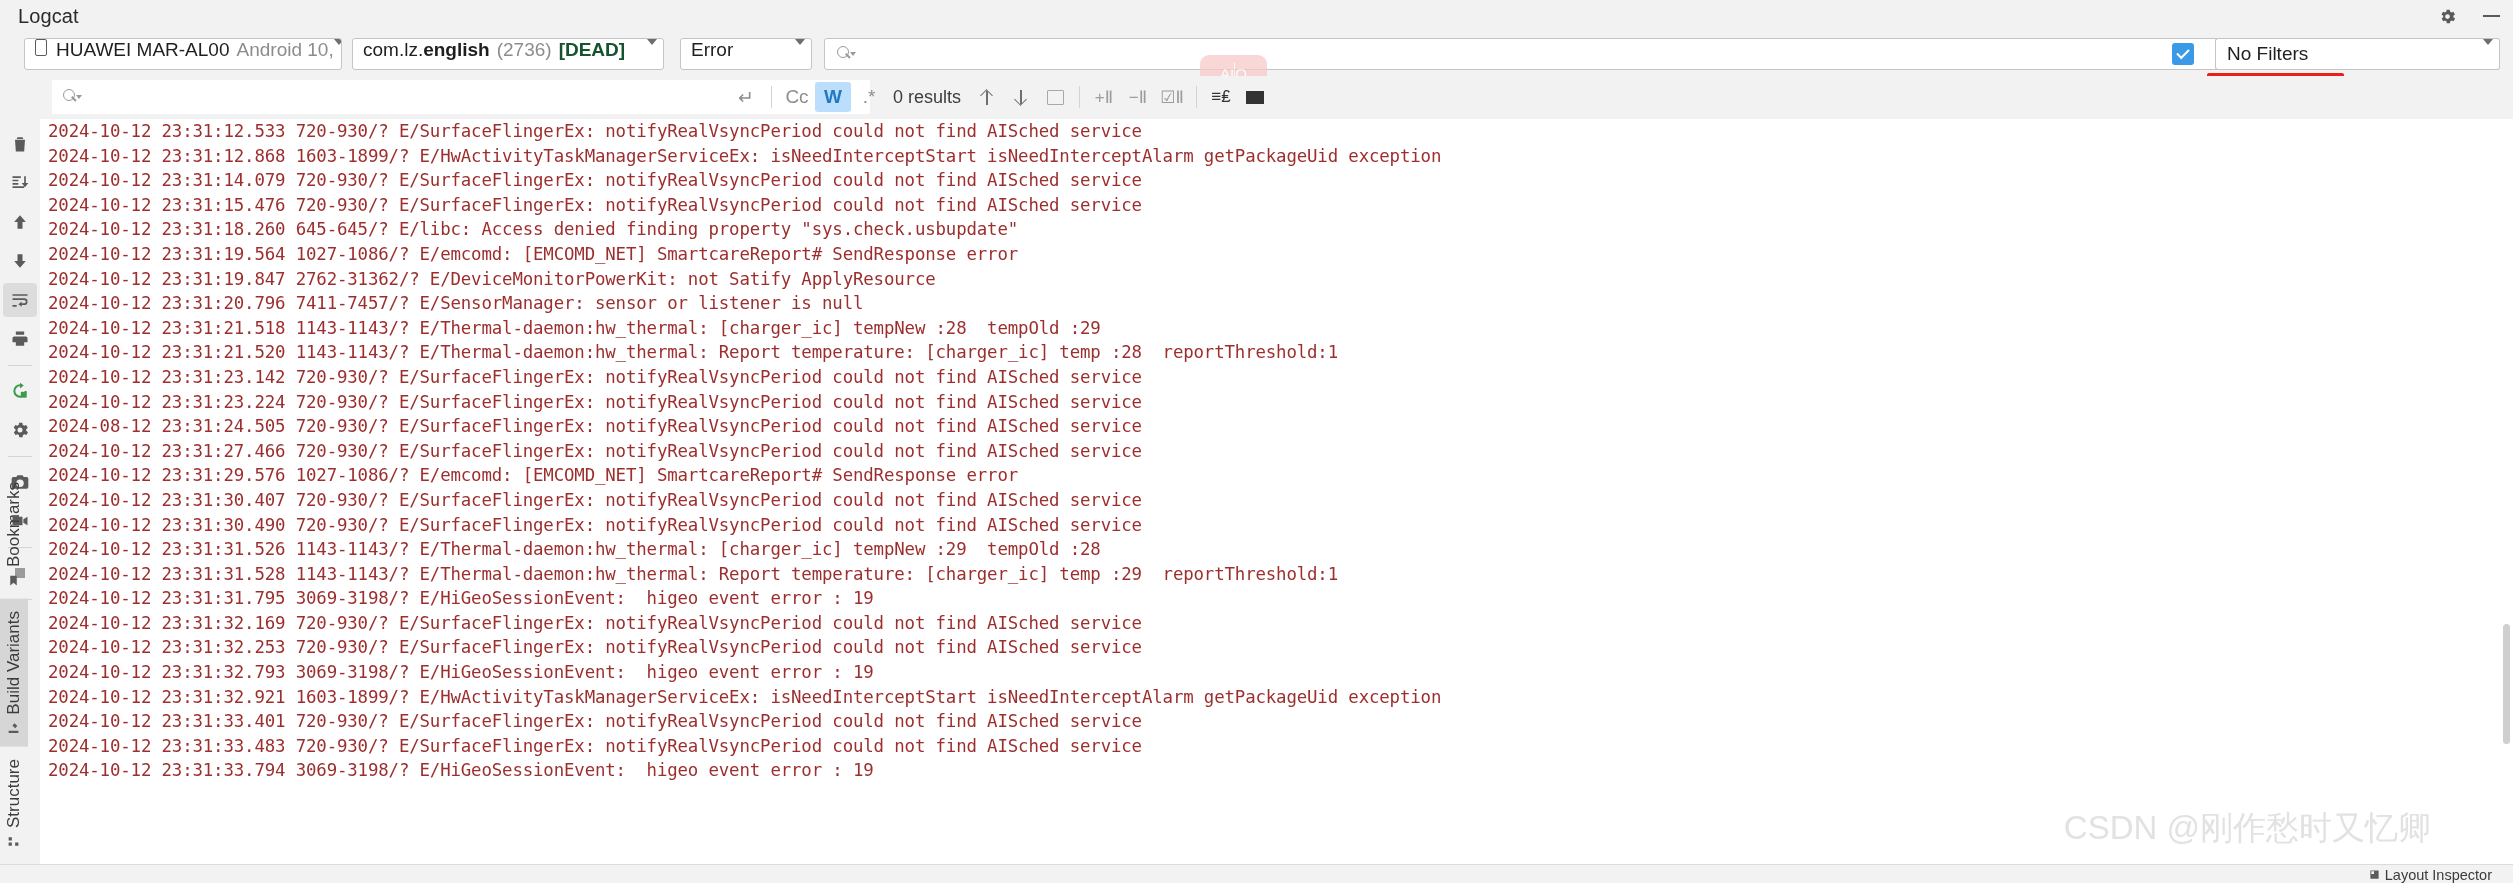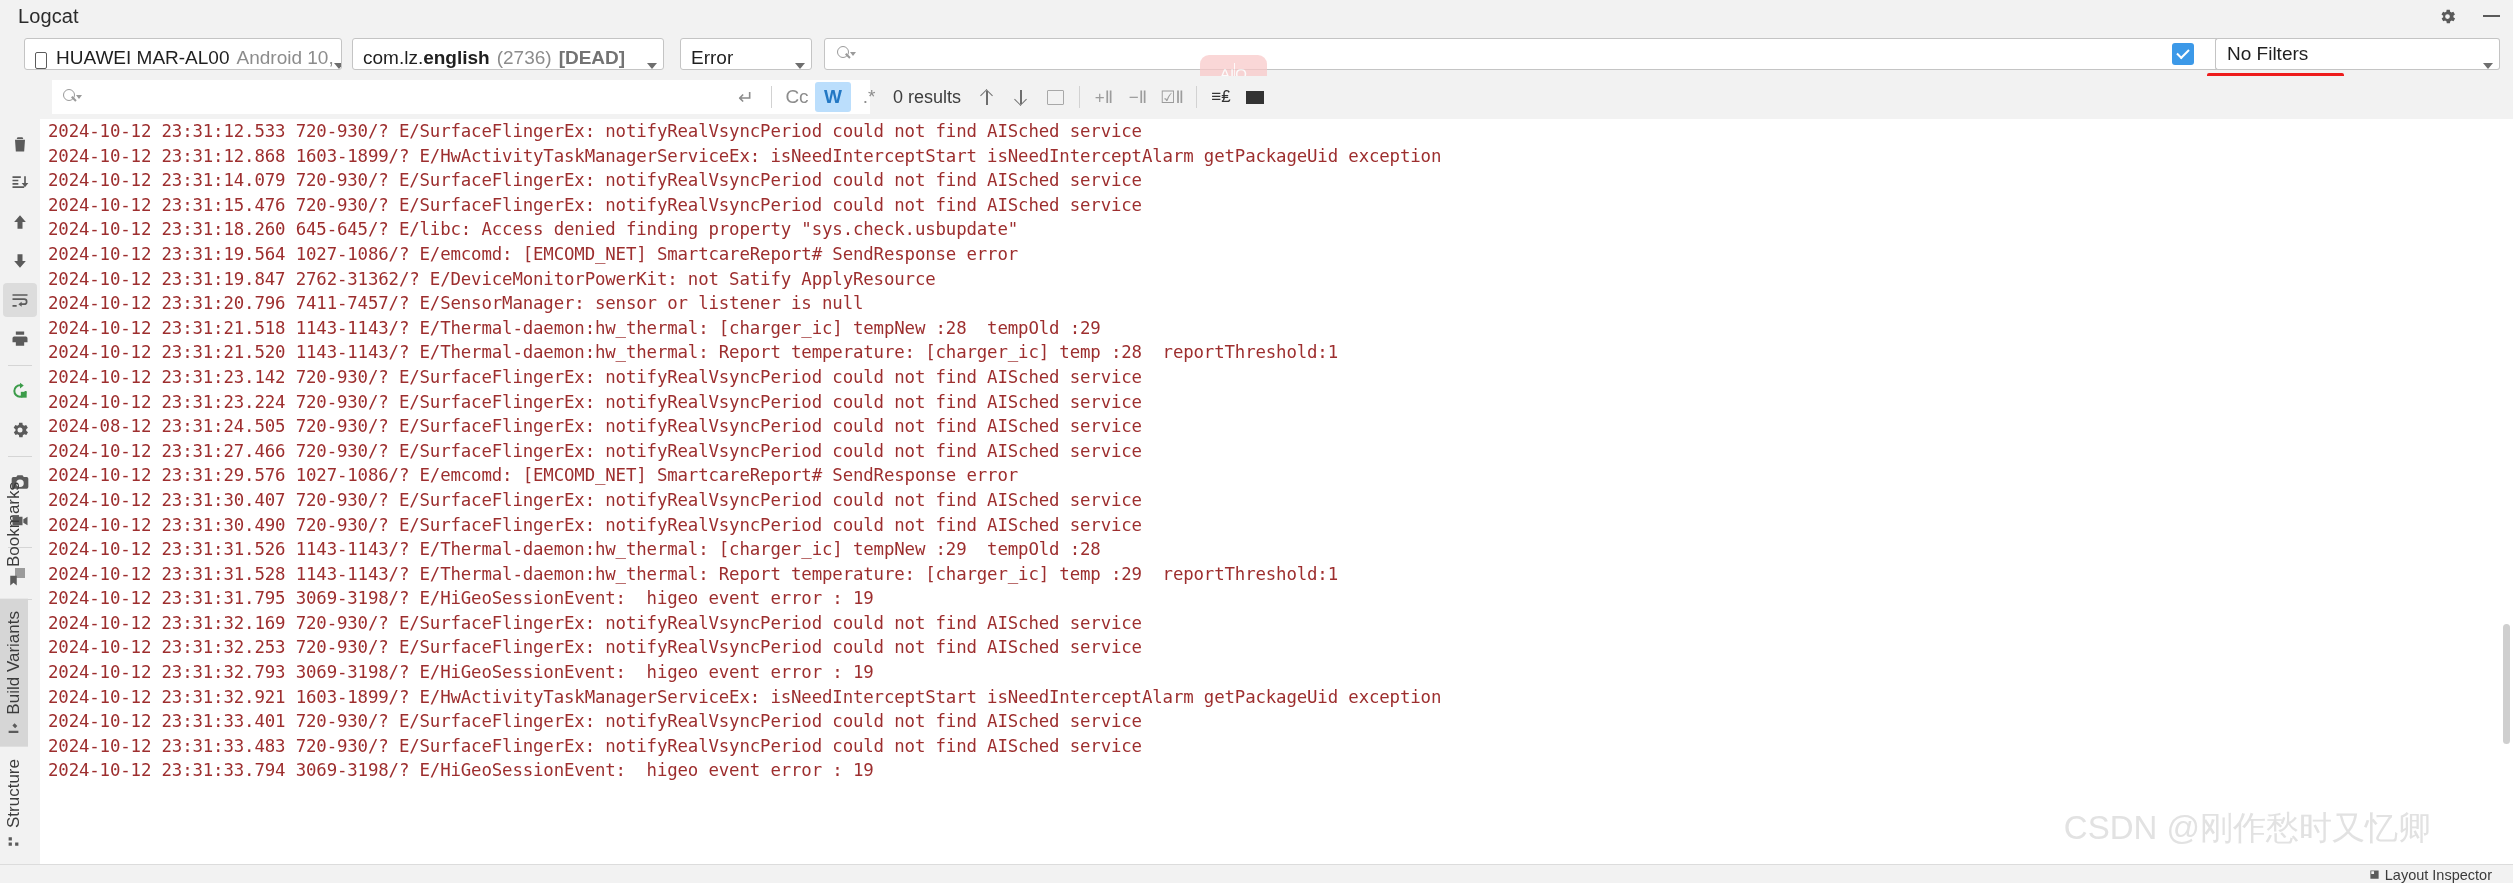--- a/index.html
+++ b/index.html
@@ -27,40 +27,40 @@
   .minus{width:17px;height:2px;background:#5a5a5a;display:block;}
 
   
   .toolbar1{
     position:absolute;left:0;top:33px;width:2513px;height:43px;
     background:#f2f2f2;
   }
   .combo{
     position:absolute;top:5px;height:32px;box-sizing:border-box;
     background:#ffffff;border:1px solid #c4c4c4;border-radius:3px;
-    display:flex;align-items:flex-end;padding:0 6px 0 10px;
+    display:flex;align-items:flex-start;padding:0 6px 0 10px;
     font-size:19px;color:#1f1f1f;white-space:nowrap;overflow:hidden;
   }
   .combo .caret{
     margin-left:auto;width:0;height:0;flex:0 0 auto;
     border-left:5px solid transparent;border-right:5px solid transparent;
     border-top:6px solid #6e6e6e;
   }
   #device-combo{left:24px;width:318px;}
   #process-combo{left:352px;width:312px;}
   #level-combo{left:680px;width:132px;}
   #filterhist-combo{left:2330px;width:170px;border-left:none;border-radius:0 3px 3px 0;}
 
   .dev-ico{
     width:10px;height:15px;border:1.6px solid #5b5b5b;border-radius:2px;
     margin-right:9px;flex:0 0 auto;
   }
   .muted{color:#8c8c8c;}
   .bold{font-weight:bold;}
-  .dead{color:#737373;font-weight:bold;}
+  .dead{color:#14532d;font-weight:bold;}
 
   
   #query-field{
     position:absolute;left:824px;top:5px;width:1520px;height:32px;box-sizing:border-box;
     background:#fff;border:1px solid #c4c4c4;border-radius:3px;display:flex;align-items:center;
     padding-left:12px;
   }
   .q-glyph{position:relative;width:18px;height:16px;}
   .q-glyph .ring{
     position:absolute;left:0;top:0;width:10px;height:10px;border:1.6px solid #9a9a9a;border-radius:50%;

